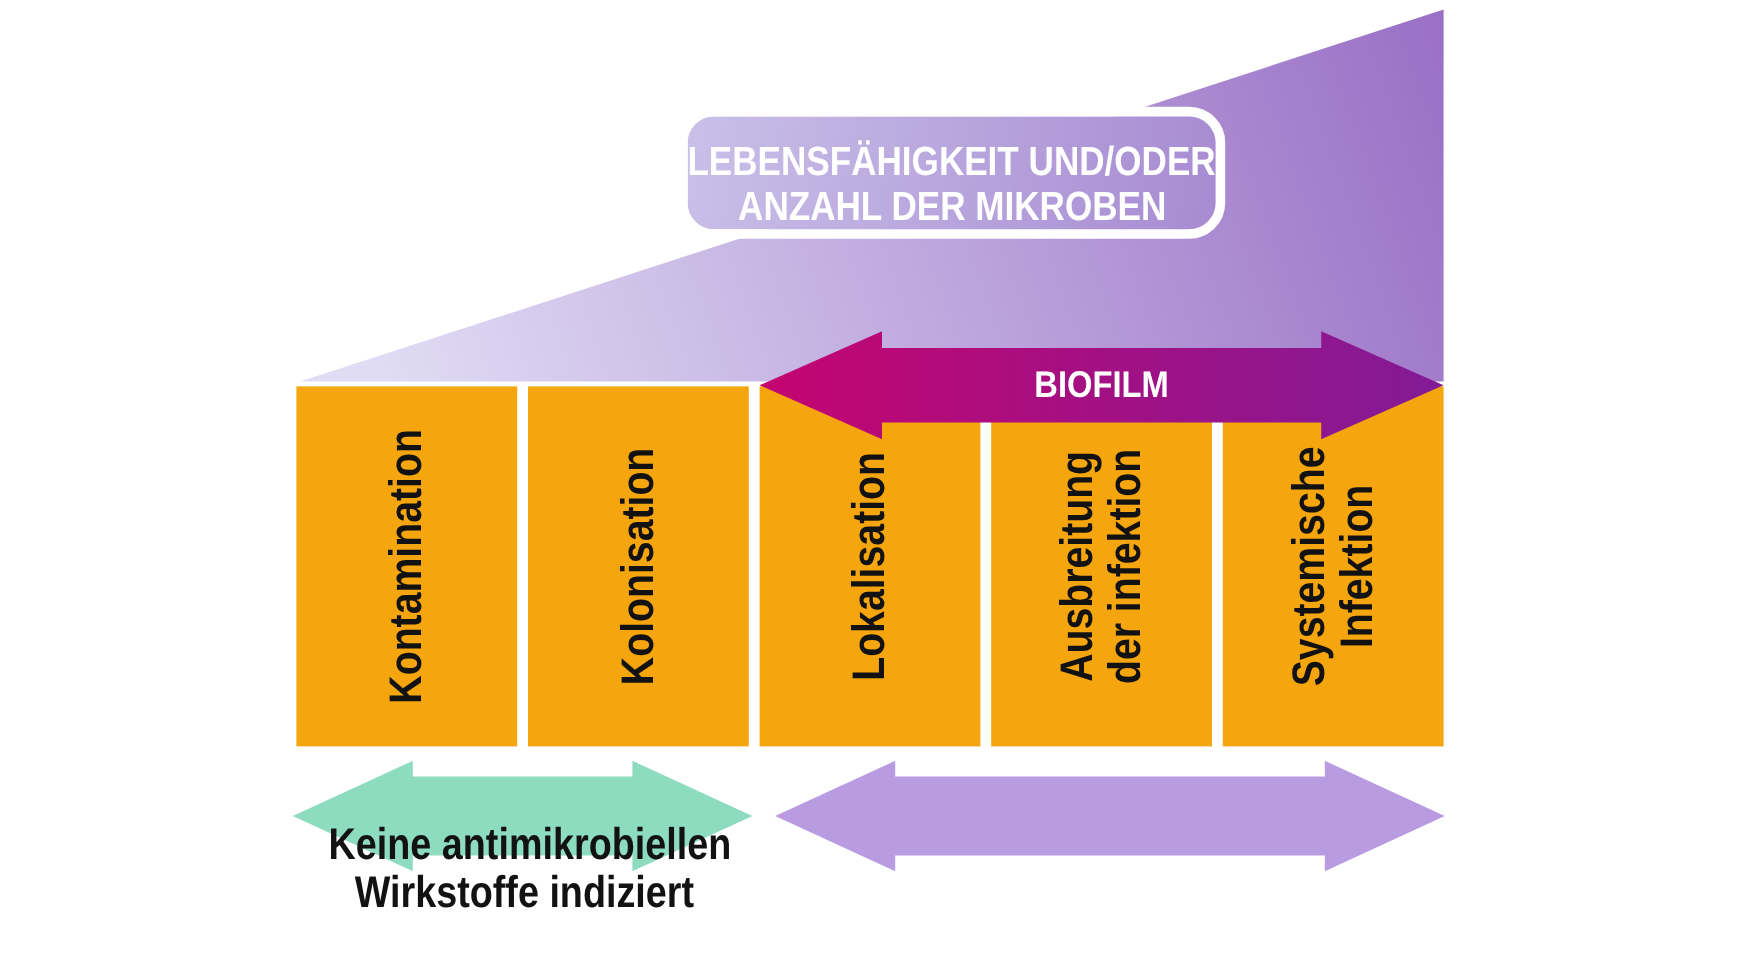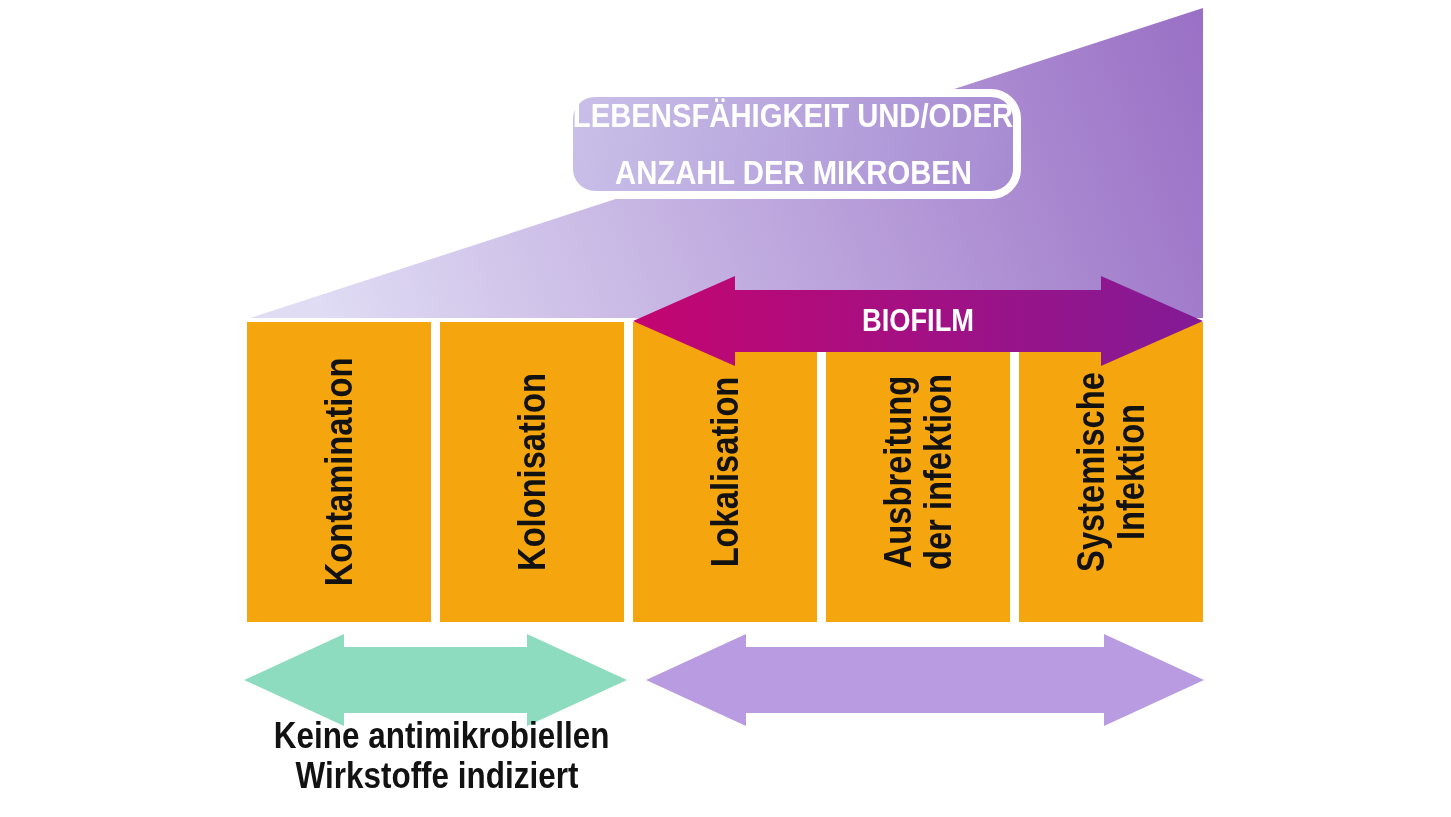--- a/index.html
+++ b/index.html
@@ -21,40 +21,40 @@
     font-weight:700;font-size:38px;line-height:40px;
     color:var(--text_dark,#121212);
     text-align:center;white-space:nowrap;
   }
 
   
   .titlebox{
     position:absolute;left:565px;top:89px;width:456px;height:110px;
     box-sizing:border-box;border:8px solid #ffffff;border-radius:30px;
     background:linear-gradient(100deg,var(--title_box_light,#C9C0E8),var(--title_box_dark,#A78BD2));
-    display:flex;flex-direction:column;justify-content:space-between;align-items:center;
+    display:flex;flex-direction:column;justify-content:flex-end;align-items:center;
     z-index:4;
   }
   .title-line{
     font-weight:700;font-size:34px;line-height:37px;color:#ffffff;
     white-space:nowrap;transform:scaleX(0.86);letter-spacing:0;
   }
 
   
   .biofilm-label{
     position:absolute;left:633px;top:290px;width:570px;height:62px;
     line-height:62px;text-align:center;z-index:3;
     font-weight:700;font-size:31px;color:#ffffff;
     transform:scaleX(0.88);
   }
   #biofilm-svg{z-index:3;}
 
   
   .caption{
-    position:absolute;top:716px;text-align:center;z-index:2;
+    position:absolute;top:684px;text-align:center;z-index:2;
     font-weight:700;font-size:37px;line-height:40px;
     color:var(--text_dark,#121212);
   }
   .caption .cline{transform:scaleX(0.85);white-space:nowrap;}
   #caption-left{left:245px;width:384px;}
   #caption-right{left:646px;width:558px;}
 
   .fill-teal{fill:var(--teal_arrow,#8EDCC0);}
   .fill-lav{fill:var(--purple_arrow,#B89BE0);}
 </style>

